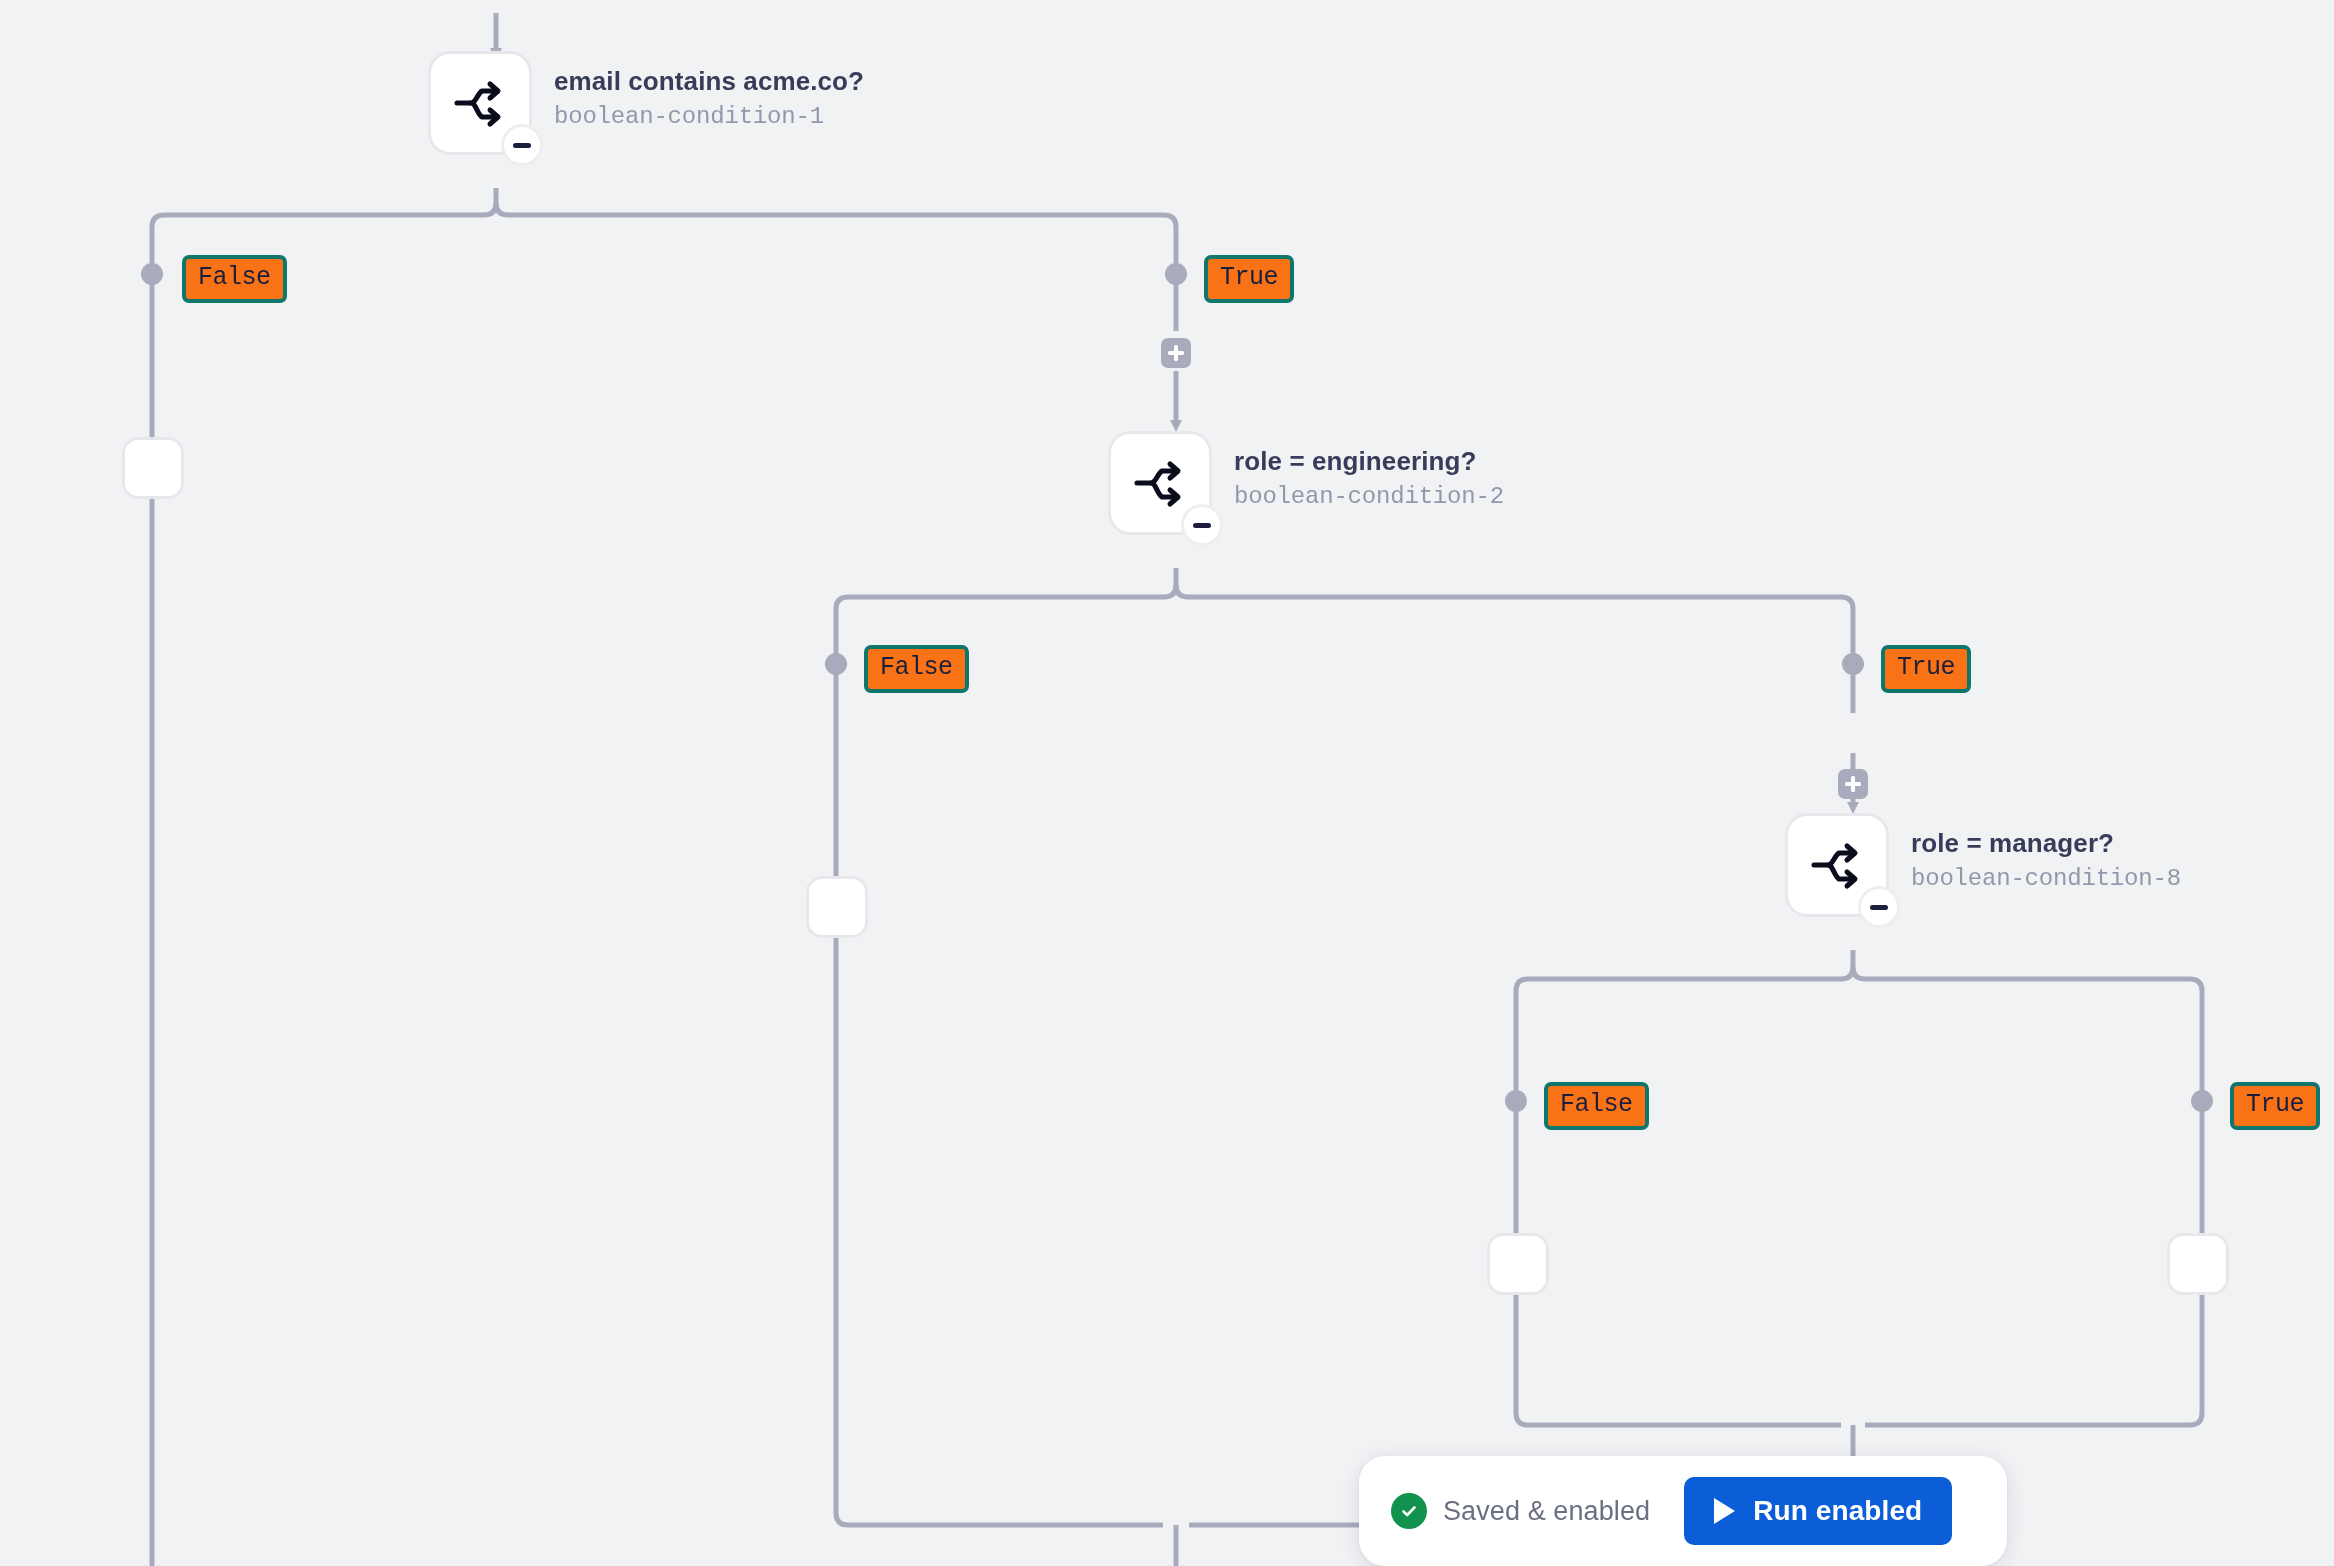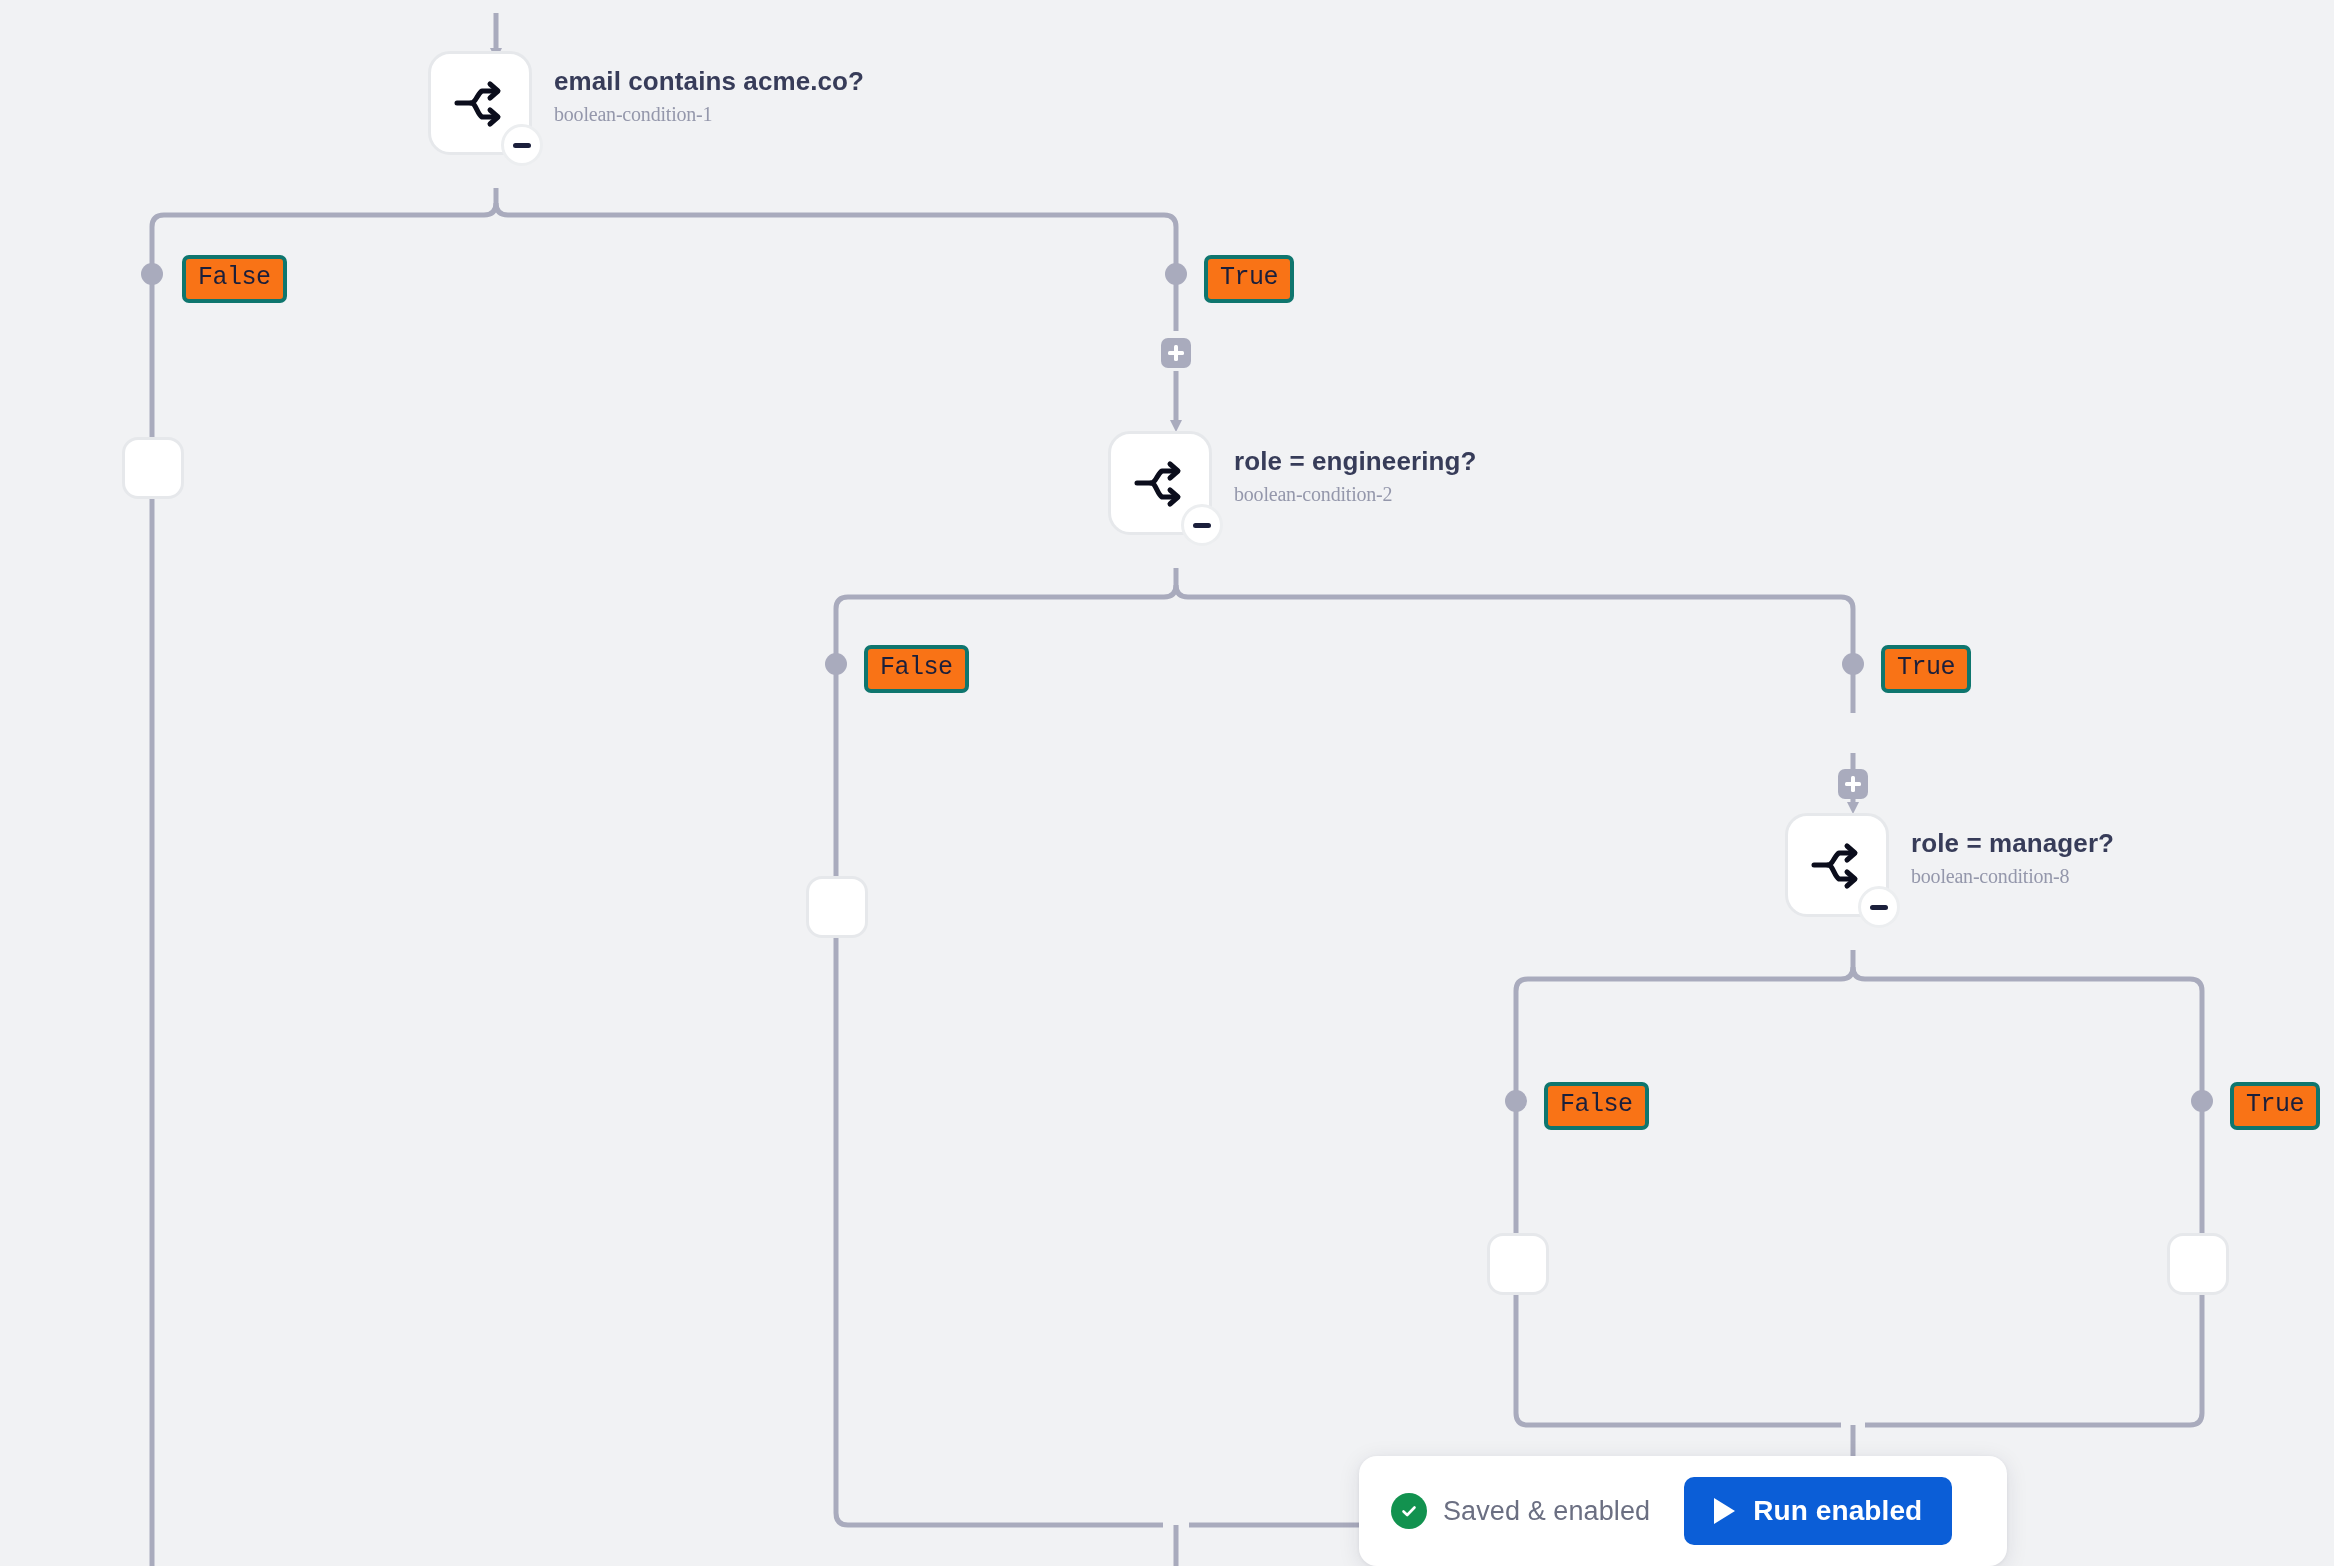--- a/index.html
+++ b/index.html
@@ -73,22 +73,22 @@
   }
   .cond-title {
     font-family: "Liberation Sans", sans-serif;
     font-size: 26px;
     font-weight: 700;
     color: #373c59;
     line-height: 1.25;
     letter-spacing: 0.1px;
   }
   .cond-sub {
-    font-family: Liberation Serif, serif;
-    font-size: 20px;
+    font-family: Liberation Mono, monospace;
+    font-size: 24px;
     font-weight: 400;
     color: #9497ab;
     line-height: 1.3;
     margin-top: 3px;
     letter-spacing: -0.2px;
   }
 
   
   .empty-node {
     position: absolute;
@@ -145,21 +145,21 @@
   .add-btn::after  { width: 4.5px; height: 16px; }
 
   
   #toolbar {
     position: absolute;
     left: 1359px;
     top: 1443px;
     width: 648px;
     height: 110px;
     background: #ffffff;
-    border-radius: 18px;
+    border-radius: 26px;
     box-shadow: 0 4px 22px rgba(30,34,60,0.10), 0 1px 4px rgba(30,34,60,0.06);
     display: flex;
     align-items: center;
     padding: 0 32px;
   }
   .saved-wrap {
     display: flex;
     align-items: center;
     gap: 16px;
   }

